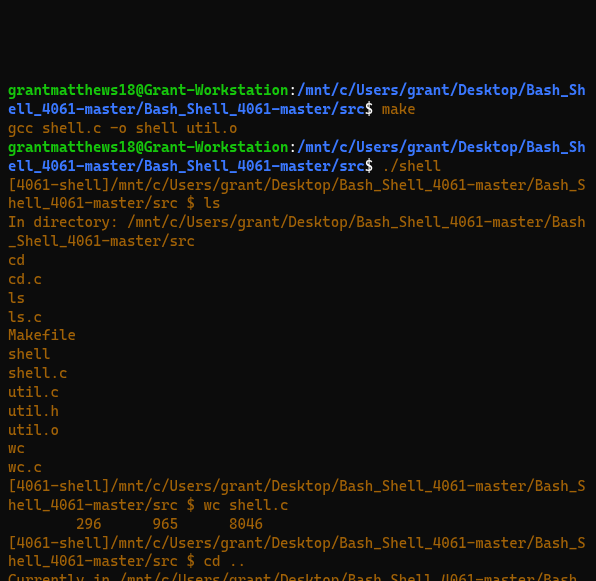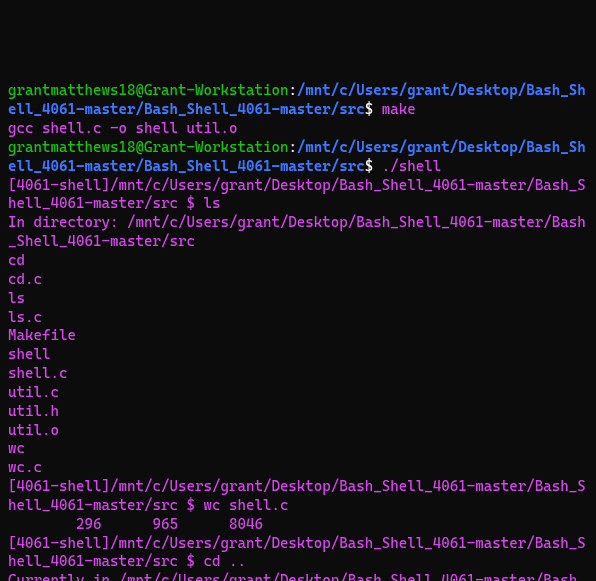--- a/index.html
+++ b/index.html
@@ -15,31 +15,31 @@
       line-height: 1.3;
       padding: 6px 8px;
       width: 596px;
       height: 581px;
       overflow: hidden;
       white-space: pre-wrap;
       word-break: break-all;
     }
     .user-host {
       color: #16c60c;
-      font-weight: normal;
+      font-weight: bold;
     }
     .path {
       color: #3b78ff;
       font-weight: bold;
     }
     .white {
       color: #ffffff;
     }
     .gray {
-      color: #d946ef;
+      color: #a16207;
     }
     .line {
       display: block;
     }
   </style>
 </head>
 <body>
 
 
 

